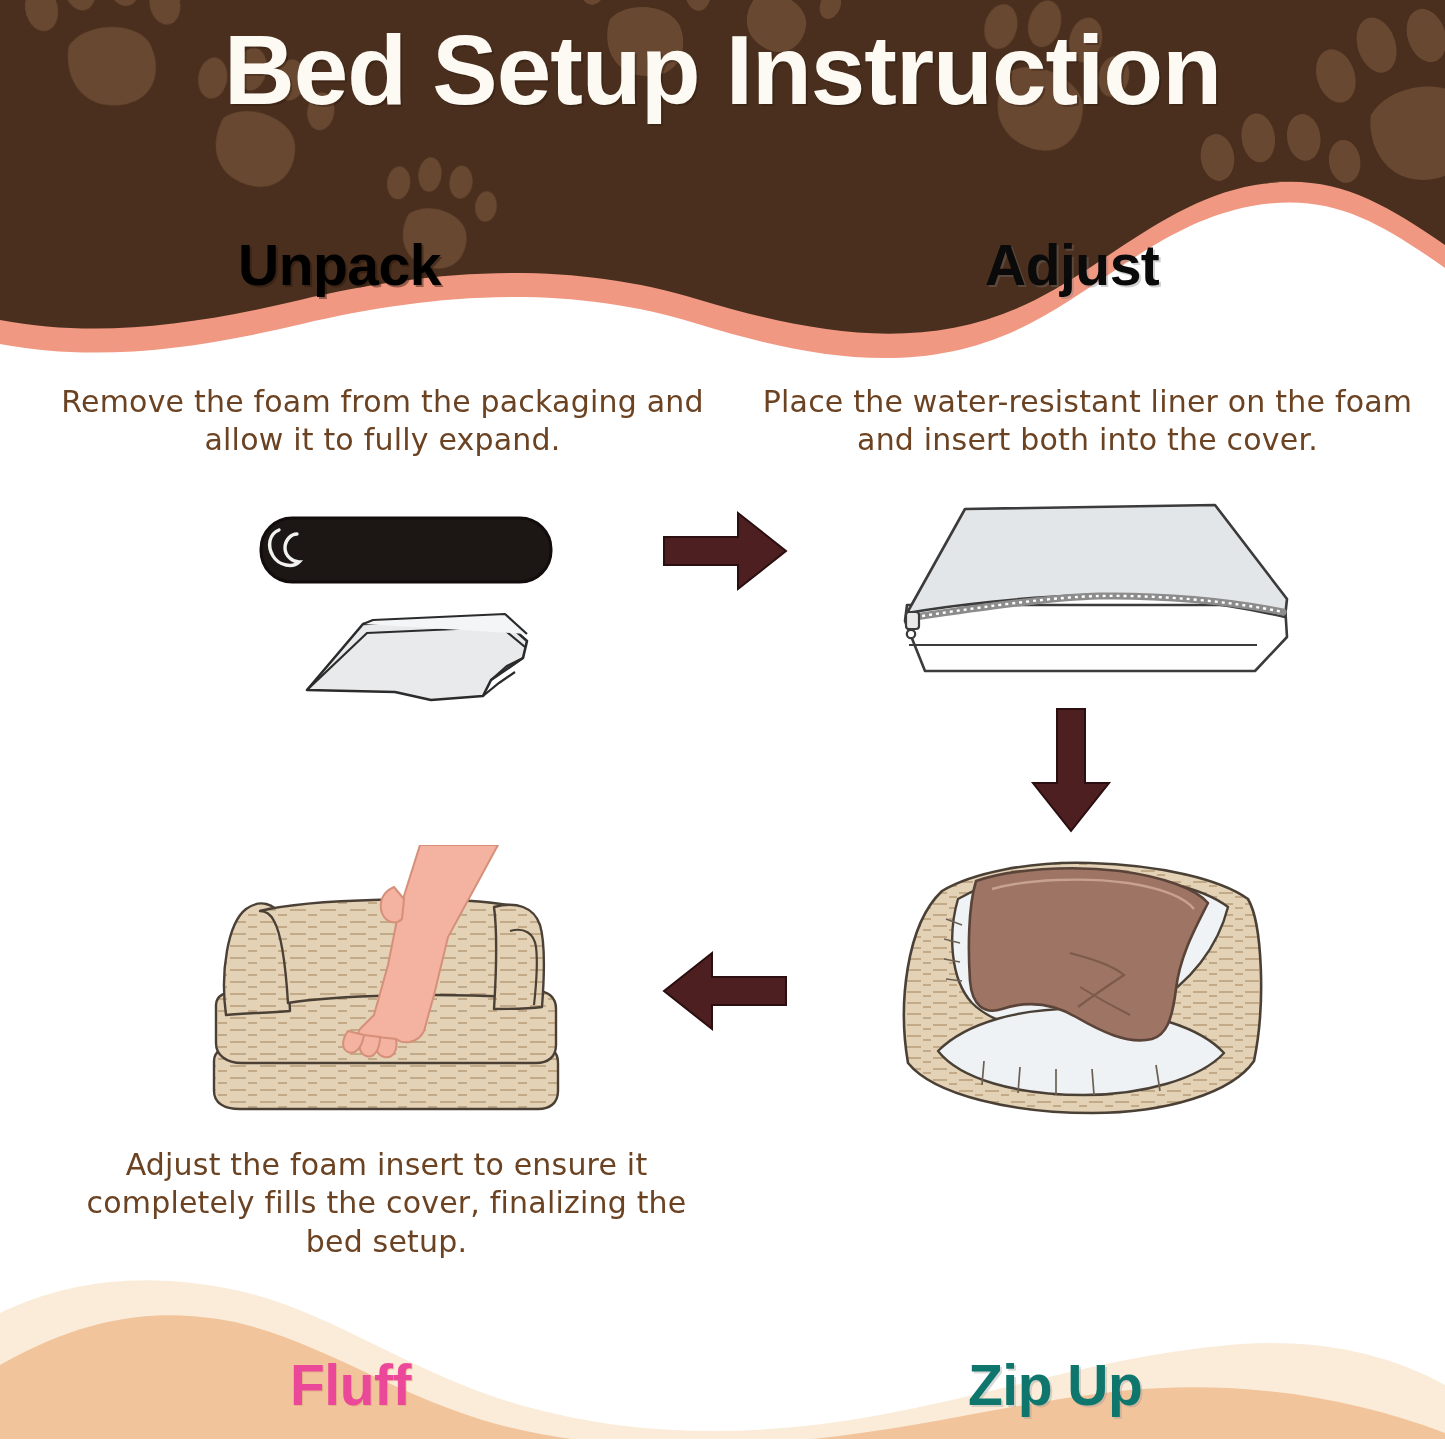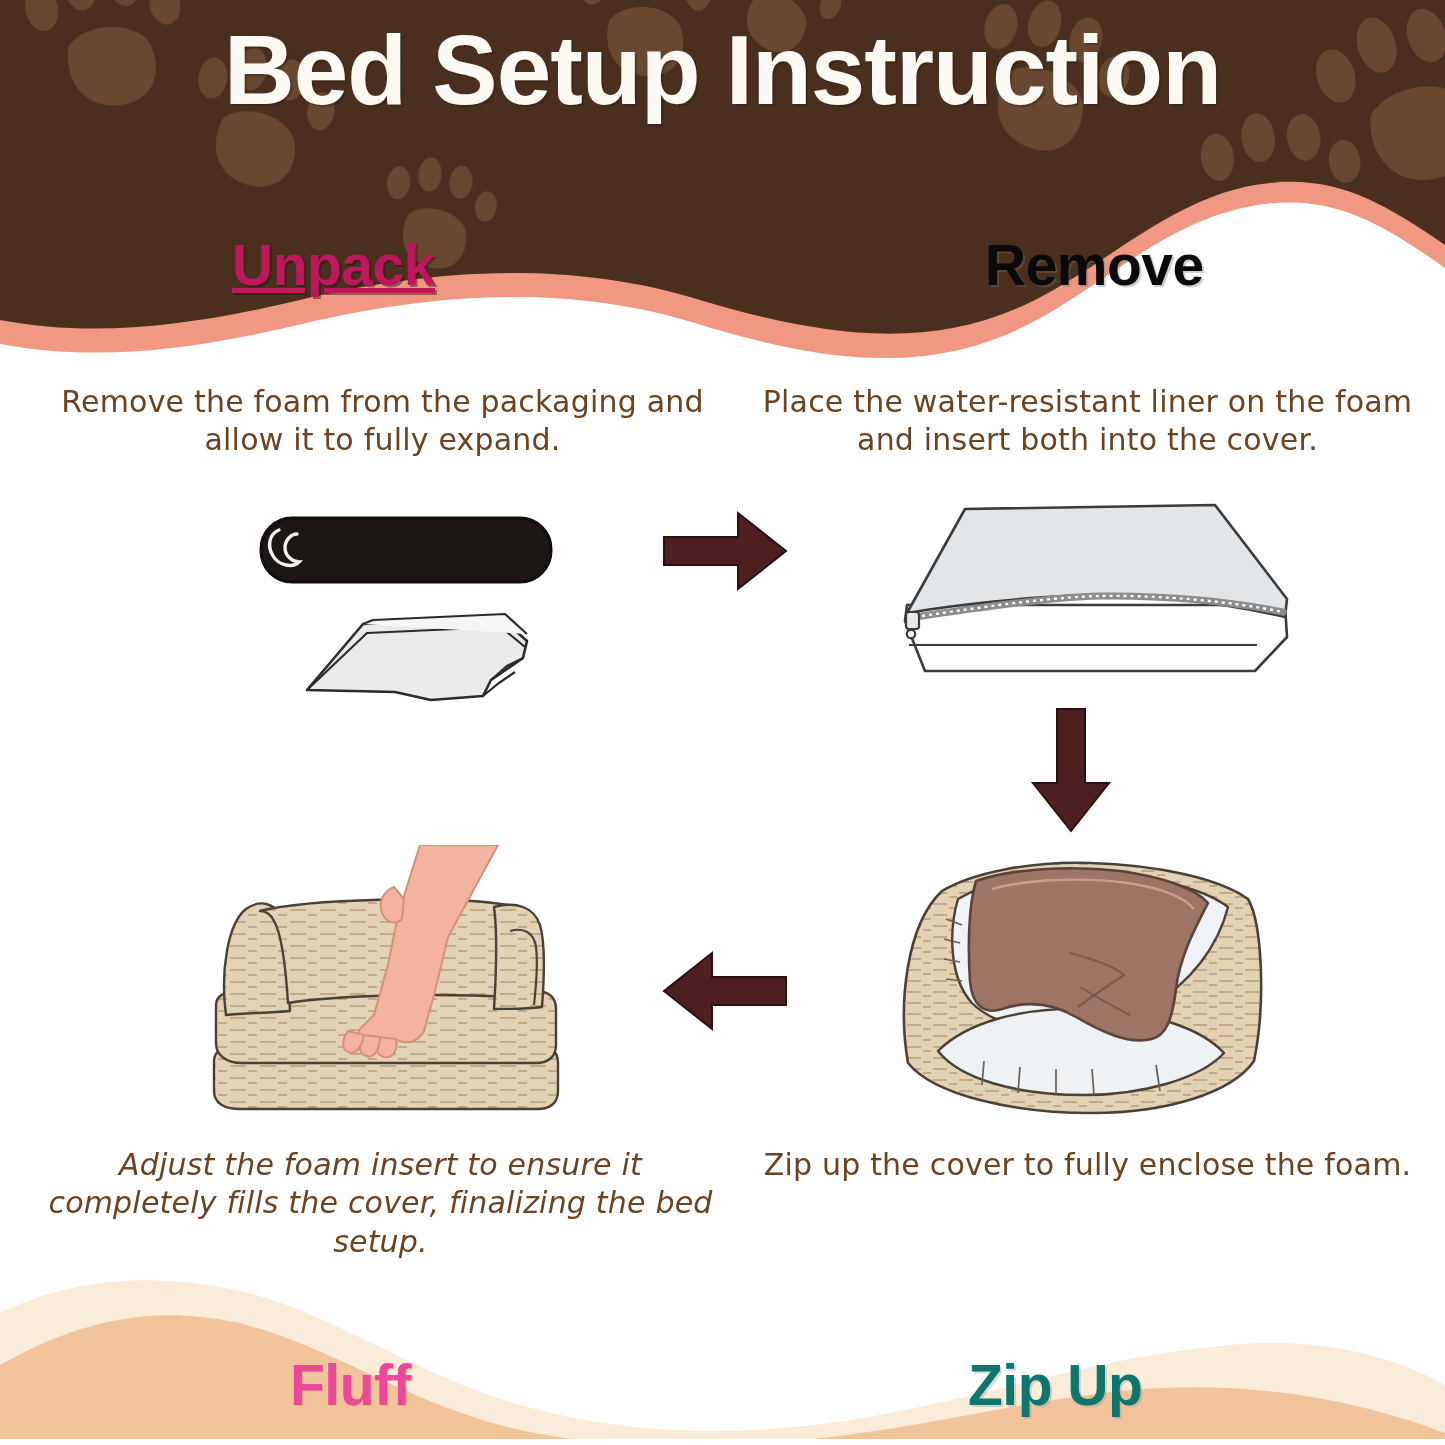--- a/index.html
+++ b/index.html
@@ -42,24 +42,23 @@
   }
 
   .step-label {
     position:absolute;
     font-size:57px;
     font-weight:bold;
     z-index:6;
     letter-spacing:-0.5px;
   }
   .label-unpack {
-    top:232px; left:232px;
-    color:#be185d;
+    top:232px; left:238px;
+    color:#000000;
     text-shadow:2px 2px 0 rgba(40,22,12,0.45);
-    text-decoration:underline;
   }
   .label-insert {
     top:232px; left:985px;
     color:#0a0a0a;
     text-shadow:2px 2px 0 rgba(120,120,120,0.35);
   }
   .label-fluff {
     top:1352px; left:290px;
     color:#ec4899;
     text-shadow:1px 1px 0 rgba(210,160,110,0.45);
@@ -83,21 +82,21 @@
     position:absolute;
     color:#6b4323;
     font-family:"DejaVu Sans", sans-serif;
     font-size:30px;
     line-height:1.28;
     text-align:center;
     letter-spacing:0.2px;
   }
   .cap-unpack  { top:383px; left:55px;  width:655px; }
   .cap-insert  { top:383px; left:760px; width:655px; }
-  .cap-fluff   { top:1146px; left:48px;  width:665px;font-style:italic; }
+  .cap-fluff   { top:1146px; left:54px;  width:665px; }
   .cap-zipup   { top:1146px; left:760px; width:655px; }
 
   
   .illus { position:absolute; }
   .illus svg { display:block; }
 
   .illus-roll    { top:500px;  left:255px; }
   .illus-cover   { top:495px;  left:885px; }
   .illus-fluff   { top:845px;  left:198px; }
   .illus-zipbed  { top:855px;  left:880px; }
@@ -200,26 +199,25 @@
             <path d="M18,60 C6,90 16,124 54,130 C92,136 108,104 100,76 C92,50 42,38 18,60 Z"></path>
           </g>
         </g>
       </g>
     </svg>
   </div>
 
   <div class="title">Bed Setup Instruction</div>
 
   <div class="step-label label-unpack">Unpack</div>
-  <div class="step-label label-insert">Remove</div>
+  <div class="step-label label-insert">Adjust</div>
 
   <div class="caption cap-insert">Place the water-resistant liner on the foam and insert both into the cover.</div>
   <div class="caption cap-unpack">Remove the foam from the packaging and allow it to fully expand.</div>
   <div class="caption cap-fluff">Adjust the foam insert to ensure it completely fills the cover, finalizing the bed setup.</div>
-  <div class="caption cap-zipup">Zip up the cover to fully enclose the foam.</div>
 
   <div class="illus illus-roll">
     <svg width="320" height="215" viewBox="0 0 320 215" xmlns="http://www.w3.org/2000/svg">
 
       <g>
         <rect x="6" y="18" width="290" height="64" rx="31" ry="31" fill="#1c1614" stroke="#120d0c" stroke-width="3"></rect>
         <path d="M24,30 C14,34 12,46 18,56 C24,66 38,68 44,62 C38,62 30,56 30,48 C30,40 36,34 42,34" fill="none" stroke="#f2f2f0" stroke-width="3.4" stroke-linecap="round"></path>
       </g>
 
       <g>

